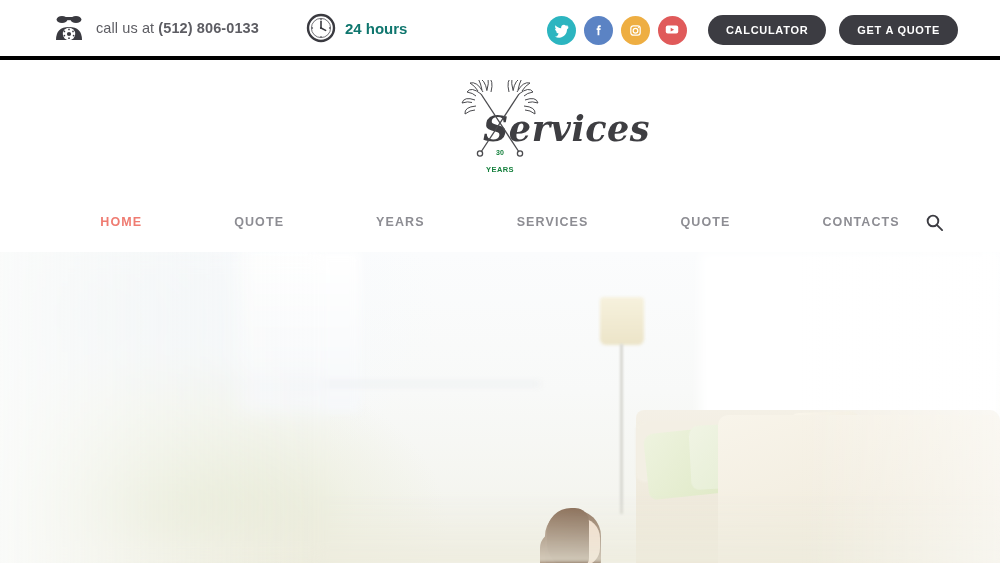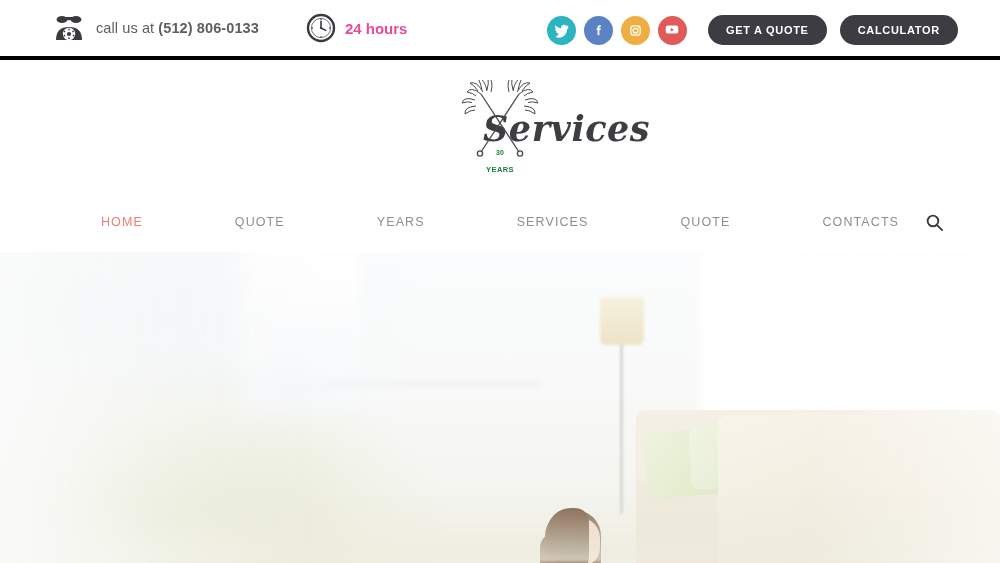--- a/index.html
+++ b/index.html
@@ -33,21 +33,21 @@
     font-size: 14.5px;
     color: #5d5d63;
     letter-spacing: .1px;
     white-space: nowrap;
   }
   .contact-text .num { font-weight: bold; color: #5d5d63; }
   .hours-text {
     margin-left: 9px;
     font-size: 15px;
     font-weight: bold;
-    color: #ec4899;
+    color: #0f766e;
     white-space: nowrap;
   }
 
   .topbar-right {
     position: absolute;
     right: 42px;
     top: 0; height: 60px;
     display: flex; align-items: center;
   }
   .socials { display: flex; align-items: center; }
@@ -111,21 +111,21 @@
     height: 60px;
     display: flex;
     align-items: center;
     justify-content: center;
     position: relative;
     background: #fff;
   }
   .nav-list { display: flex; align-items: center; }
   .nav-item {
     font-size: 12.5px;
-    font-weight: normal;
+    font-weight: bold;
     letter-spacing: 1.1px;
     color: #8d8d93;
     padding: 0 46px;
     cursor: pointer;
     white-space: nowrap;
     text-align: center;
   }
   .nav-item.active { color: #ef7c72; }
   .search-btn {
     position: absolute;
@@ -322,22 +322,22 @@
             <circle cx="11.2" cy="4.9" r=".75" fill="#fff" stroke="none"></circle>
           </svg>
       </span>
       <span class="soc" style="background:#e05a5a">
         <svg width="16" height="14" viewBox="0 0 18 14" fill="#fff">
             <rect x="2" y="2" width="14" height="9" rx="2.2"></rect>
             <path d="M7.5 4.4 L11.4 6.6 L7.5 8.8 Z" fill="#e05a5a"></path>
           </svg>
       </span>
     </div>
+    <button class="btn-dark">CALCULATOR</button>
     <button class="btn-dark">GET A QUOTE</button>
-    <button class="btn-dark">CALCULATOR</button>
   </div>
 </div>
 
 <div class="logo-area">
   <a class="logo-wrap" style="text-decoration:none">
     <span class="logo-script logo-right">Services</span>
     <span style="position:absolute;left:50%;top:-6px;transform:translateX(-50%)">
       <svg width="110" height="88" viewBox="0 0 110 88">
         <g stroke="#4a4a4e" stroke-width="1.3" fill="none">
           <line x1="36" y1="72" x2="74" y2="14"></line>

